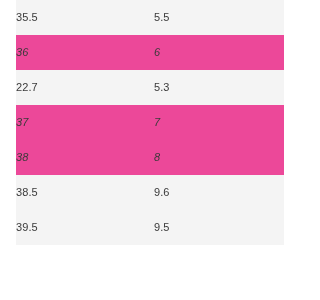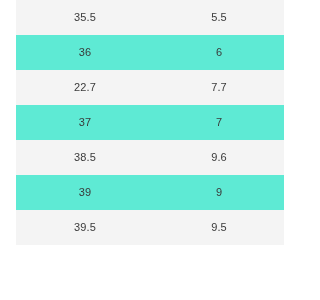--- a/index.html
+++ b/index.html
@@ -36,67 +36,66 @@
   }
 
   #size-table tr {
     height: 35px;
   }
 
   #size-table td {
     height: 35px;
     padding: 0;
     margin: 0;
-    text-align: center;
     vertical-align: middle;
     font-size: 11px;
     line-height: 35px;
     color: #3a3a3a;
     letter-spacing: 0.1px;
     font-weight: 400;
     border: none;
     white-space: nowrap;
   }
 
   #size-table td.col-eu { width: 138px; }
   #size-table td.col-us { width: 130px; margin-top: 40px; }
 
   #size-table tr.row-shaded { background: #f4f4f4; }
-  #size-table tr.row-plain  { background: #5eead4; }
+  #size-table tr.row-plain  { background: #ec4899; font-style: italic; }
 </style>
 </head>
 <body>
 
 <div id="size-table-viewport">
 
   <table id="size-table">
     <tbody>
         <tr class="row-shaded">
           <td class="col-eu">35.5</td>
           <td class="col-us">5.5</td>
         </tr>
         <tr class="row-plain">
           <td class="col-eu">36</td>
           <td class="col-us">6</td>
         </tr>
         <tr class="row-shaded">
           <td class="col-eu">22.7</td>
-          <td class="col-us">7.7</td>
+          <td class="col-us">5.3</td>
         </tr>
         <tr class="row-plain">
           <td class="col-eu">37</td>
           <td class="col-us">7</td>
         </tr>
+        <tr class="row-plain">
+          <td class="col-eu">38</td>
+          <td class="col-us">8</td>
+        </tr>
         <tr class="row-shaded">
           <td class="col-eu">38.5</td>
           <td class="col-us">9.6</td>
-        </tr>
-        <tr class="row-plain">
-          <td class="col-eu">39</td>
-          <td class="col-us">9</td>
         </tr>
         <tr class="row-shaded">
           <td class="col-eu">39.5</td>
           <td class="col-us">9.5</td>
         </tr>
       </tbody>
   </table>
 
 </div>
 

